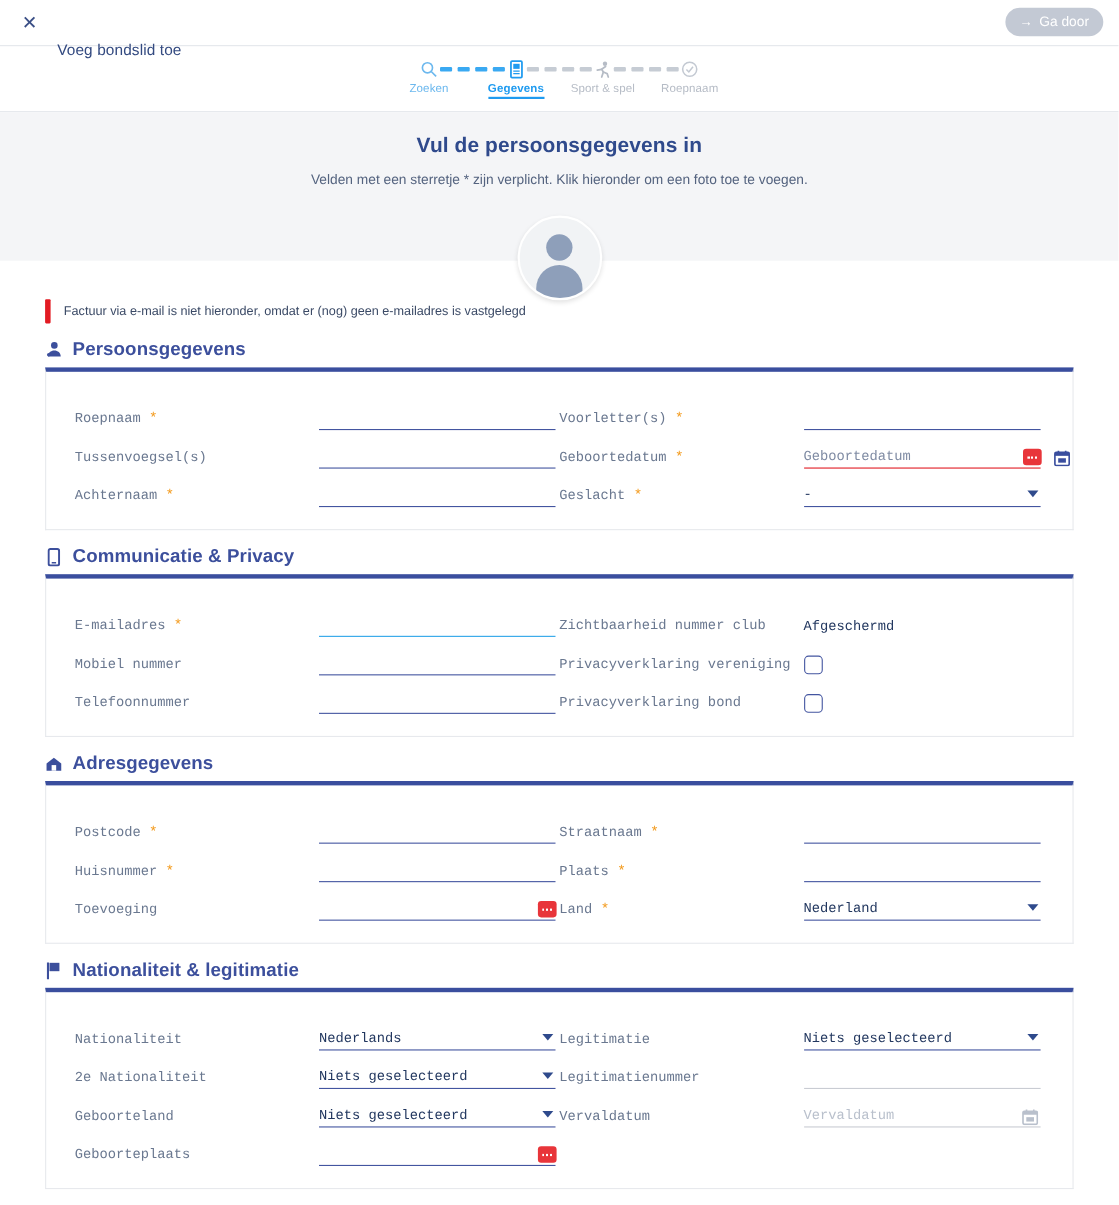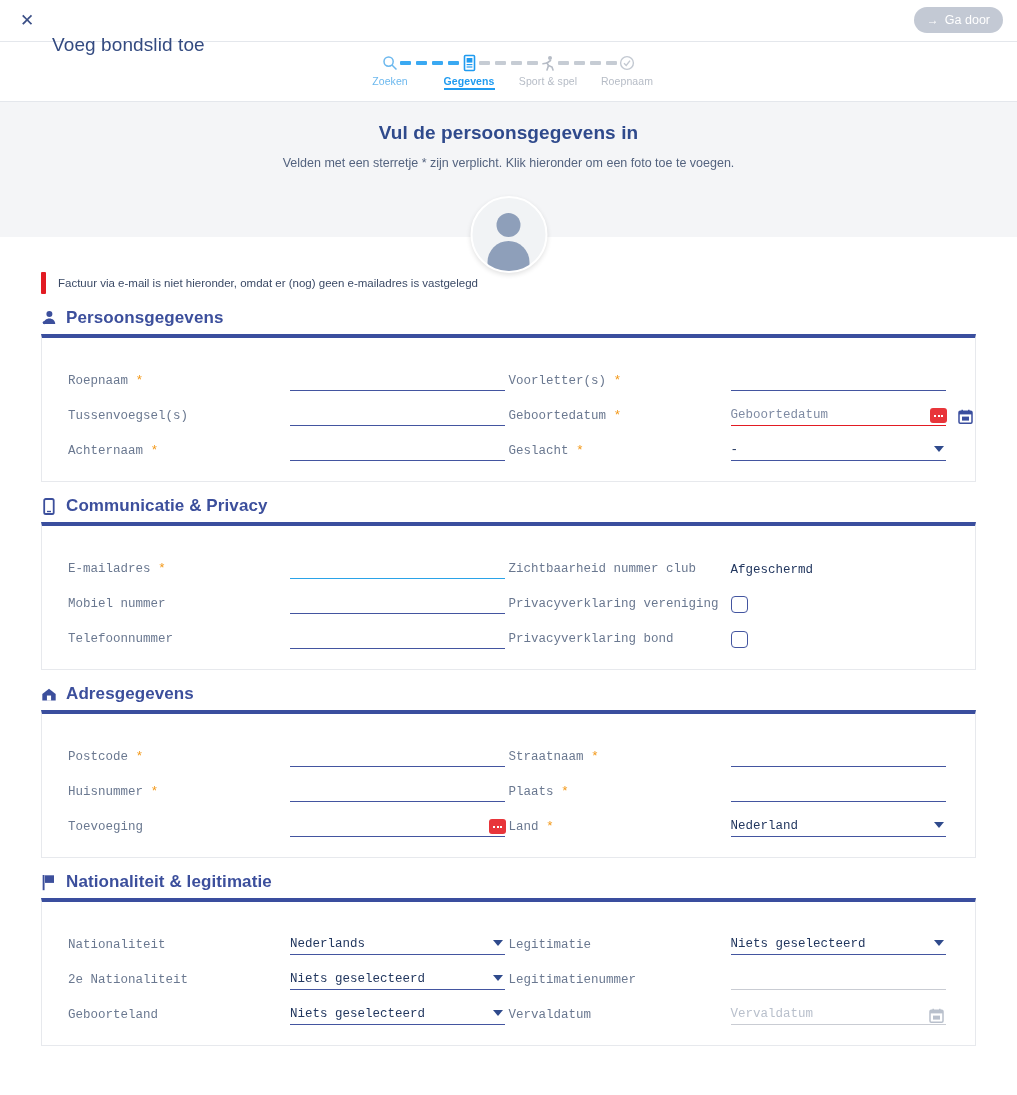--- a/index.html
+++ b/index.html
@@ -26,21 +26,21 @@
     width:26px;height:26px;
     display:flex;align-items:center;justify-content:center;
     color:#3b4f86;
     font-size:17px;
     cursor:pointer;
     background:none;border:none;
     font-family:"Liberation Sans", sans-serif;
   }
   .topbar-title{
     margin-left:12px;
-    font-size:19px;
+    font-size:14px;
     color:#334a80;
     font-weight:400;
     letter-spacing:.1px;
     margin-top:48px;
   }
   .ga-door{
     position:absolute;
     right:14px; top:7px;
     height:26px;
     min-width:88px;
@@ -588,20 +588,31 @@
             </div>
             <div class="row">
               <div class="label">Geboorteland</div>
               <div class="field">
                 <div class="underline">
                   <span class="val">Niets geselecteerd</span>
                   <span class="caret"></span>
                 </div>
               </div>
             </div>
+            <div class="row">
+              <div class="label">Geboorteplaats</div>
+              <div class="field">
+                <div class="underline">
+                  <span class="val"></span>
+                  <span class="icon-red">
+                    <i></i>
+                  </span>
+                </div>
+              </div>
+            </div>
           </div>
           <div class="col">
             <div class="row">
               <div class="label">Legitimatie</div>
               <div class="field">
                 <div class="underline">
                   <span class="val">Niets geselecteerd</span>
                   <span class="caret"></span>
                 </div>
               </div>

